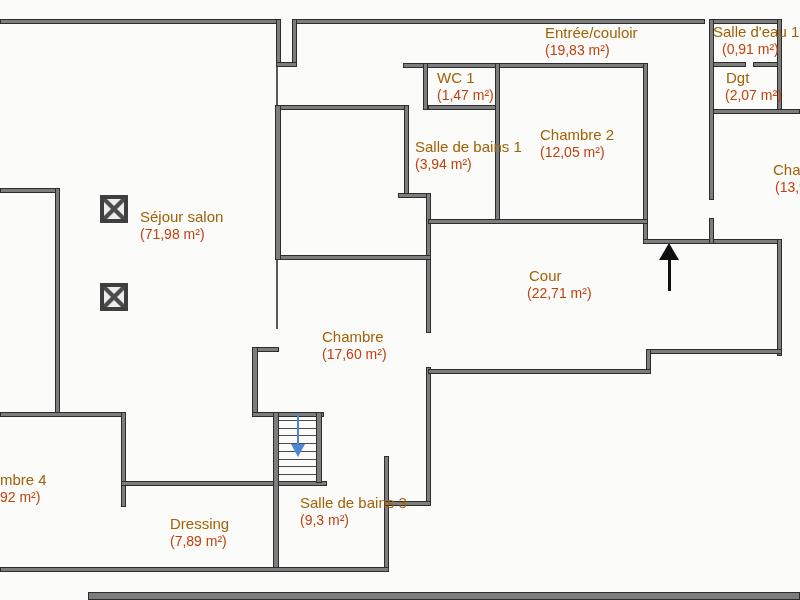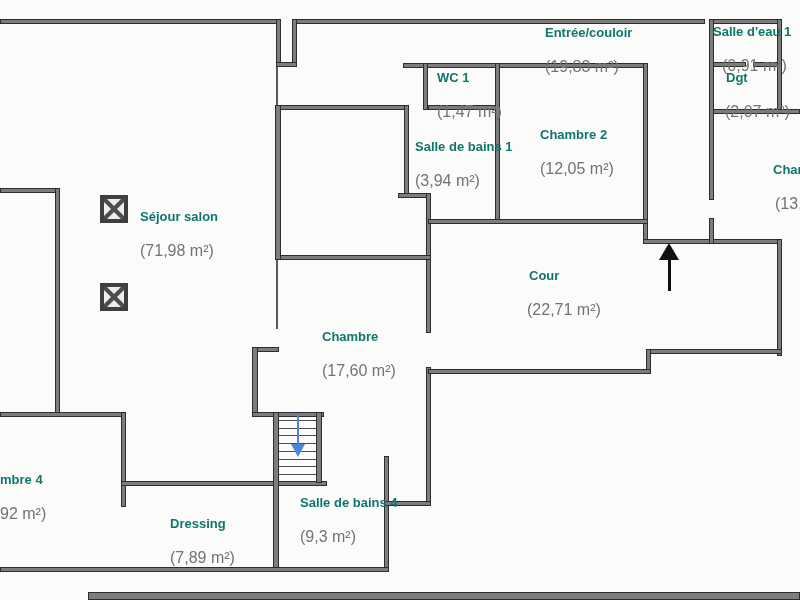--- a/index.html
+++ b/index.html
@@ -1,22 +1,22 @@
 <!DOCTYPE html>
 <html><head>
 <meta charset="utf-8">
 <style>
   html,body{margin:0;padding:0;background:#ffffff}
   #plan{position:relative;width:800px;height:600px;background:#fbfbfa;overflow:hidden;
         font-family:"Liberation Sans",sans-serif}
   .wall{position:absolute;background:#7d7d7d;border:1px solid #2d2d2d;box-sizing:border-box;z-index:1}
   .thinline{position:absolute;background:#5a5a5a;z-index:1}
   .room{position:absolute;white-space:nowrap;z-index:3}
-  .room-name{font-size:13px;font-weight:bold;color:#0f766e;line-height:14px}
-  .room-area{font-size:16px;color:#737373;line-height:13px;margin-top:20px}
+  .room-name{font-size:15px;font-weight:normal;color:#a16207;line-height:14px}
+  .room-area{font-size:14px;color:#c2410c;line-height:13px;margin-top:4px}
   .column{position:absolute;width:28px;height:28px;border:4px solid #3f3f3f;box-sizing:border-box;z-index:2;
     background:
       linear-gradient(45deg, rgba(0,0,0,0) 40%, #4d4d4d 45%, #4d4d4d 55%, rgba(0,0,0,0) 60%),
       linear-gradient(-45deg, rgba(0,0,0,0) 40%, #4d4d4d 45%, #4d4d4d 55%, rgba(0,0,0,0) 60%),
       #ededed;}
   .tread{position:absolute;background:#4c4c4c;z-index:1}
   .shaft{position:absolute;z-index:2}
   .tri{position:absolute;width:0;height:0;z-index:2}
 </style>
 </head>
@@ -62,21 +62,21 @@
   </div>
   <div class="room" style="left:322px;top:330px">
     <div class="room-name">Chambre</div>
     <div class="room-area">(17,60 m²)</div>
   </div>
   <div class="room" style="left:0px;top:473px">
     <div class="room-name">mbre 4</div>
     <div class="room-area">92 m²)</div>
   </div>
   <div class="room" style="left:300px;top:496px">
-    <div class="room-name">Salle de bains 4</div>
+    <div class="room-name">Salle de bains 3</div>
     <div class="room-area">(9,3 m²)</div>
   </div>
   <div class="room" style="left:170px;top:517px">
     <div class="room-name">Dressing</div>
     <div class="room-area">(7,89 m²)</div>
   </div>
 
 <div class="wall" style="left: 0px; top: 19px; width: 279px; height: 5px;"></div>
     <div class="wall" style="left: 295px; top: 19px; width: 410px; height: 5px;"></div>
     <div class="wall" style="left: 710px; top: 19px; width: 72px; height: 5px;"></div>

